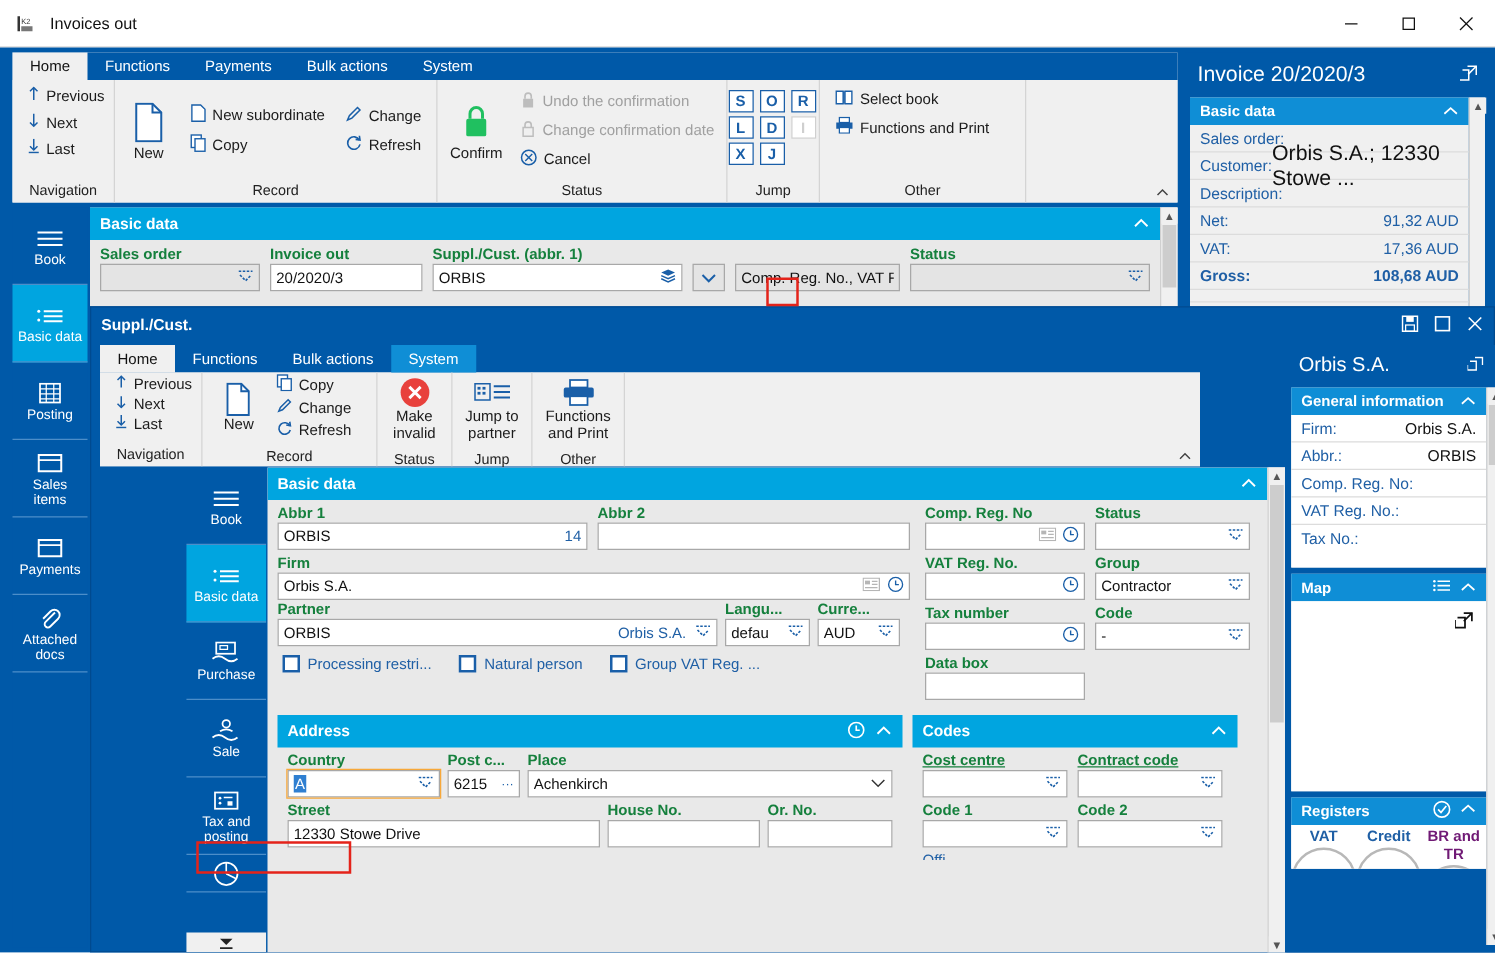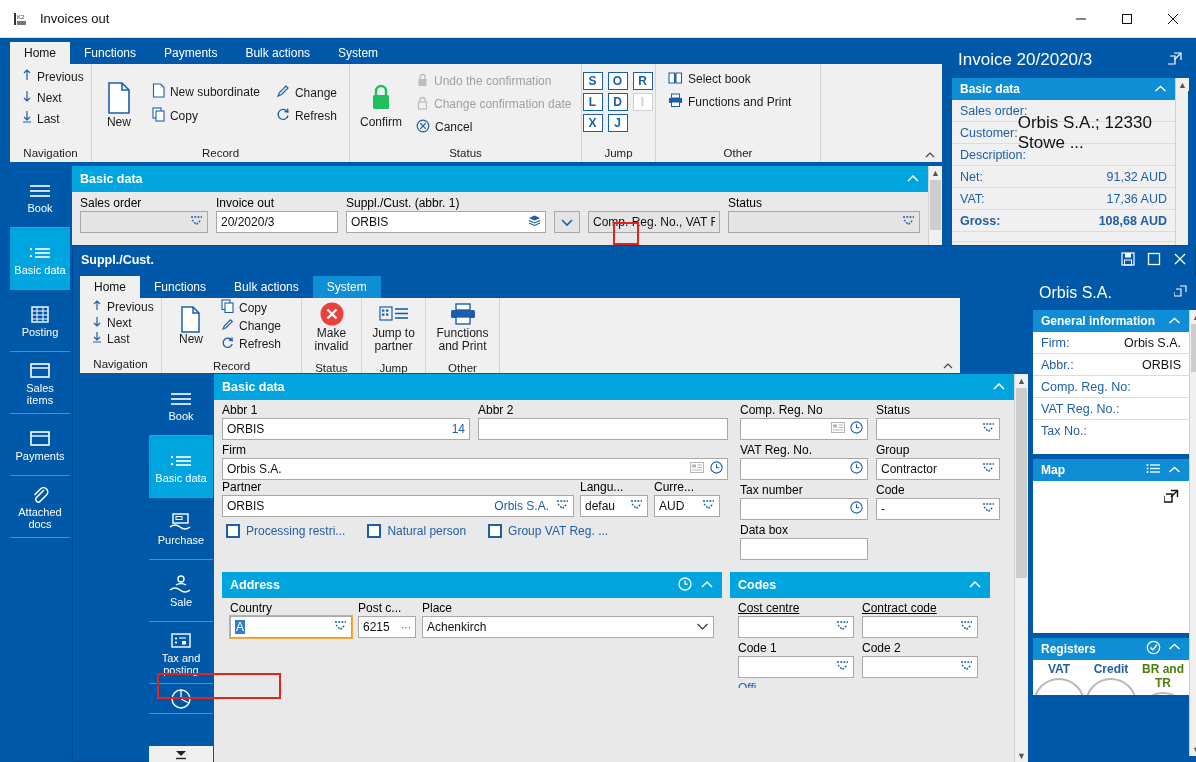--- a/index.html
+++ b/index.html
@@ -64,21 +64,21 @@
   .onav .ic { height:22px; display:flex; align-items:center; justify-content:center; }
 
   
   .ocontent { position:absolute; left:72px; top:166px; width:870px; height:592px; background:#e9e9e9; }
   .panel-head { height:26px; background:#00a5e0; color:#fff; display:flex; align-items:center;
      padding:0 8px; font-weight:bold; font-size:12.5px; }
   .panel-head .tools { margin-left:auto; display:flex; align-items:center; gap:8px; font-weight:normal; }
 
   .form-row { display:flex; padding:4px 8px 6px 8px; gap:8px; align-items:flex-end; }
   .fld { display:flex; flex-direction:column; }
-  .fld > label { font-size:12px; color:#000000; padding-bottom:1px; }
+  .fld > label { font-size:12px; color:#15803d; padding-bottom:1px;font-weight:bold; }
   .inp { height:22px; border:1px solid #a8a8a8; background:#fff; display:flex; align-items:center;
      padding:0 4px; font-size:12px; color:#111; }
   .inp.ro { background:#e4e4e4; }
   .inp .val { flex:1; overflow:hidden; white-space:nowrap; }
   .ddicon { color:#1a5fa8; font-size:11px; margin-left:3px; }
 
   
   .oright { position:absolute; left:948px; top:42px; width:244px; height:716px; background:#0059a8; }
   .oright-title { height:36px; color:#fff; font-size:17px; display:flex; align-items:center;
      padding:0 10px; }
@@ -1045,20 +1045,40 @@
                   <div class="inp">
                     <span class="val">Achenkirch</span>
                     <span>
                       <svg width="13" height="9">
                           <path d="M1.5 2 L6.5 7 L11.5 2" fill="none" stroke="#333" stroke-width="1.2"></path>
                         </svg>
                     </span>
                   </div>
                 </div>
               </div>
+              <div style="display:flex; gap:6px; padding:3px 8px 8px 8px; align-items:flex-end;">
+                <div class="fld" style="width:250px">
+                  <label>Street</label>
+                  <div class="inp">
+                    <span class="val">12330 Stowe Drive</span>
+                  </div>
+                </div>
+                <div class="fld" style="width:122px">
+                  <label>House No.</label>
+                  <div class="inp">
+                    <span class="val"></span>
+                  </div>
+                </div>
+                <div class="fld" style="flex:1">
+                  <label>Or. No.</label>
+                  <div class="inp">
+                    <span class="val"></span>
+                  </div>
+                </div>
+              </div>
             </div>
 
             <div style="width:260px; background:#e9e9e9;">
               <div class="panel-head">
                 <span>Codes</span>
                 <span class="tools">
                   <span>
                     <svg width="14" height="9">
                         <path d="M2 7 L7 2 L12 7" fill="none" stroke="#fff" stroke-width="1.5"></path>
                       </svg>
@@ -1230,21 +1250,21 @@
             <div style="background:#fff; height:35px; display:flex; justify-content:space-between; padding-top:2px; overflow:hidden;">
               <div style="text-align:center">
                 <div style="font-size:12px; font-weight:bold; color:#1f5fa5;">VAT</div>
                 <div class="circ" style="margin:2px auto 0 auto"></div>
               </div>
               <div style="text-align:center">
                 <div style="font-size:12px; font-weight:bold; color:#1f5fa5;">Credit</div>
                 <div class="circ" style="margin:2px auto 0 auto"></div>
               </div>
               <div style="text-align:center">
-                <div style="font-size:12px; font-weight:bold; color:#4d7c0f;">BR and TR</div>
+                <div style="font-size:12px; font-weight:bold; color:#701a75;">BR and TR</div>
                 <div class="circ" style="margin:2px auto 0 auto"></div>
               </div>
             </div>
           </div>
         </div>
 
         <div class="scroll-v" style="width:13px; height:446px">
           <div class="scroll-arrow">▲</div>
           <div class="thumb" style="top:14px; height:48px;"></div>
           <div class="scroll-arrow" style="position:absolute; bottom:0">▼</div>

